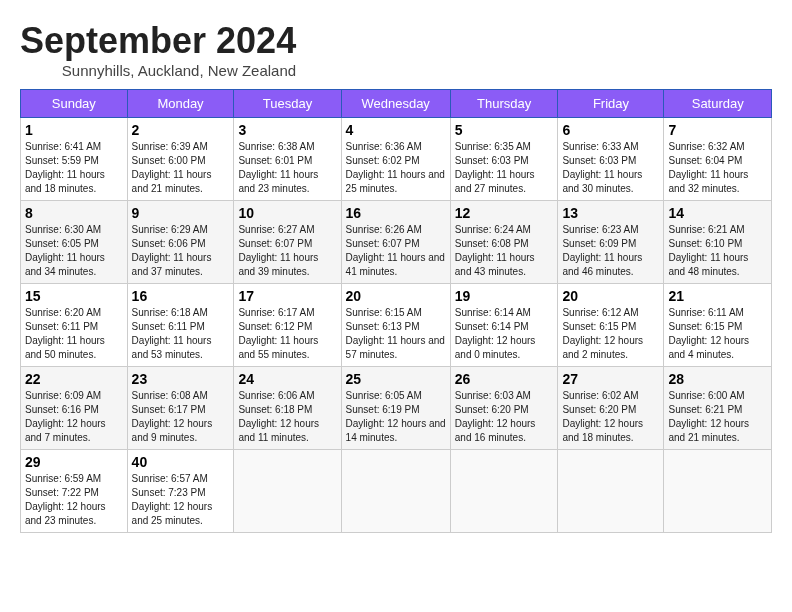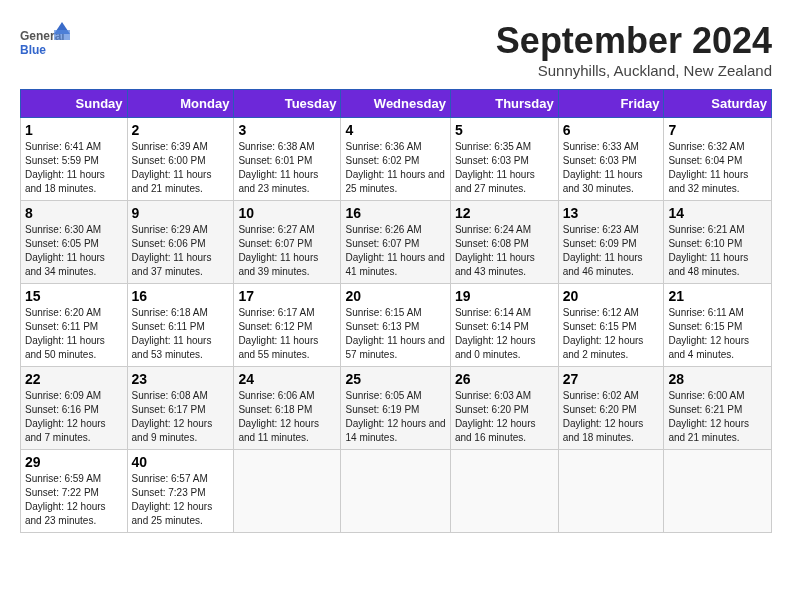--- a/index.html
+++ b/index.html
@@ -32,26 +32,26 @@
     .location {
       font-size: 15px;
       color: #444;
     }
     table {
       width: 100%;
       border-collapse: collapse;
       font-size: 11px;
     }
     thead th {
-      background-color: #6d28d9;
+      background-color: #8b5cf6;
       color: #fff;
       padding: 6px 4px;
-      text-align: right;
+      text-align: center;
       font-size: 13px;
-      font-weight: bold;
+      font-weight: normal;
       border: 1px solid #2a5ab9;
     }
     tbody td {
       border: 1px solid #ccc;
       vertical-align: top;
       padding: 4px 4px;
       width: 113px;
       min-height: 80px;
       background: #fff;
     }
@@ -73,28 +73,20 @@
       background: #f9f9f9 !important;
     }
     .last-row td {
       min-height: 60px;
     }
   </style>
 </head>
 <body>
 
 <div class="header-area">
-  <div class="logo">
-  <svg width="50" height="42" viewBox="0 0 50 42">
-    <text x="0" y="20" font-size="12" fill="#555" font-weight="bold" font-family="Arial">General</text>
-    <text x="0" y="34" font-size="12" fill="#3366cc" font-weight="bold" font-family="Arial">Blue</text>
-    <polygon points="42,2 50,14 34,14" fill="#3a6bc9"></polygon>
-    <rect x="34" y="10" width="16" height="10" fill="#5588dd" opacity="0.7"></rect>
-  </svg>
-</div>
   <div class="title-block">
     <div class="month-title">September 2024</div>
     <div class="location">Sunnyhills, Auckland, New Zealand</div>
   </div>
 </div>
 
 <table>
   <thead>
     <tr>
       <th>Sunday</th>

